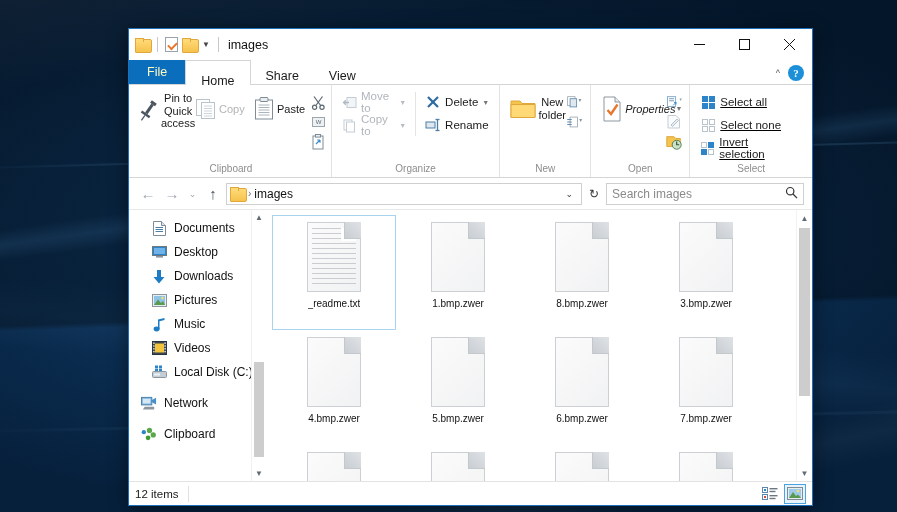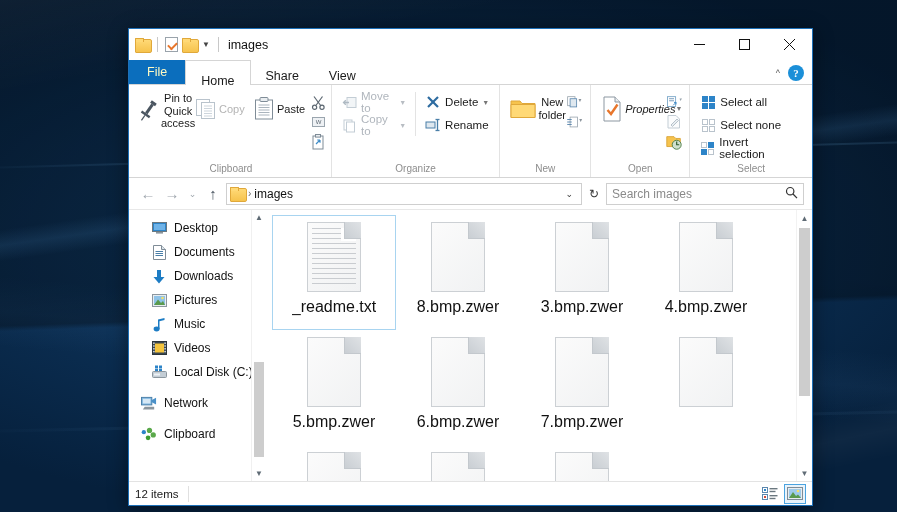--- a/index.html
+++ b/index.html
@@ -216,21 +216,21 @@
     padding: 5px 0 0 6px;
   }
   .cell {
     width: 124px; height: 115px;
     display: flex; flex-direction: column; align-items: center;
     padding-top: 6px;
     border: 1px solid transparent;
   }
   .cell.sel { border: 1px solid #a8d4f0; background: #fff; }
   .fname {
-    font-size: 16px; color: #111; margin-top: 6px;
+    font-size: 10px; color: #111; margin-top: 6px;
     max-width: 118px; text-align: center; white-space: nowrap; overflow: hidden;
   }
   
   .fileicon { width: 54px; height: 70px; position: relative; }
   .fileicon .body {
     position: absolute; inset: 0;
     background: linear-gradient(135deg,#fbfbfb 0%, #f1f2f3 100%);
     border: 1px solid #ccd0d4;
   }
   .fileicon .fold {
@@ -528,21 +528,21 @@
               <circle cx="13" cy="11" r="5" fill="#cfe0ce" stroke="#4a7a44"></circle>
               <path d="M13 7.5 v3.5 h2.8" stroke="#2f5a2b" stroke-width="1.3" fill="none"></path>
             </svg>
           </div>
         </div>
       </div>
       <div class="rgroup-label">Open</div>
     </div>
 
     <div class="rgroup">
-      <div class="rgroup-body" style="padding-left:10px;padding-right:20px;">
+      <div class="rgroup-body" style="padding-left:10px;padding-right:20px;text-decoration:underline;">
         <div class="smallcol">
           <div class="smallbtn">
             <span class="si">
               <svg width="15" height="15" viewBox="0 0 15 15">
                 <rect x="1" y="1" width="6" height="6" fill="#2d84c8"></rect>
                   <rect x="8" y="1" width="6" height="6" fill="#2d84c8"></rect>
                 <rect x="1" y="8" width="6" height="6" fill="#2d84c8"></rect>
                   <rect x="8" y="8" width="6" height="6" fill="#2d84c8"></rect>
               </svg>
             </span>
@@ -597,41 +597,41 @@
         </svg>
       </span>
     </div>
   </div>
 
   <div id="main">
 
     <div id="sidebar">
       <div class="navitem">
         <span class="ni">
-          <svg width="15" height="14" viewBox="0 0 15 14">
-              <rect x="0.5" y="1.5" width="14" height="9" fill="#2d84c8" stroke="#6b7880"></rect>
-              <rect x="2" y="3" width="11" height="6" fill="#6fb3e8"></rect>
-              <rect x="4" y="11" width="7" height="1.6" fill="#8b969e"></rect>
-            </svg>
-        </span>
-        <span>Desktop</span>
-      </div>
-      <div class="navitem">
-        <span class="ni">
           <svg width="13" height="15" viewBox="0 0 13 15">
               <path d="M0.5 0.5 h8 l4 4 v10 h-12 z" fill="#fff" stroke="#7f8c97"></path>
               <path d="M8.5 0.5 v4 h4" fill="#dde4ea" stroke="#7f8c97"></path>
               <g stroke="#4a7fa8" stroke-width="1">
                 <line x1="2.5" y1="6.5" x2="10" y2="6.5"></line>
                 <line x1="2.5" y1="8.5" x2="10" y2="8.5"></line>
                 <line x1="2.5" y1="10.5" x2="10" y2="10.5"></line>
               </g>
             </svg>
         </span>
         <span>Documents</span>
+      </div>
+      <div class="navitem">
+        <span class="ni">
+          <svg width="15" height="14" viewBox="0 0 15 14">
+              <rect x="0.5" y="1.5" width="14" height="9" fill="#2d84c8" stroke="#6b7880"></rect>
+              <rect x="2" y="3" width="11" height="6" fill="#6fb3e8"></rect>
+              <rect x="4" y="11" width="7" height="1.6" fill="#8b969e"></rect>
+            </svg>
+        </span>
+        <span>Desktop</span>
       </div>
       <div class="navitem">
         <span class="ni">
           <svg width="14" height="15" viewBox="0 0 14 15">
               <rect x="5" y="1" width="4" height="7" fill="#1d7cc4"></rect>
               <path d="M1.5 8 h11 L7 14.5 z" fill="#1d7cc4"></path>
             </svg>
         </span>
         <span>Downloads</span>
       </div>
@@ -722,20 +722,28 @@
     <div id="filepane">
       <div id="grid">
           <div class="cell sel">
             <div class="fileicon txt">
               <div class="body"></div>
               <div class="lines"></div>
               <div class="notch"></div>
               <div class="fold"></div>
             </div>
             <div class="fname">_readme.txt</div>
+          </div>
+          <div class="cell">
+            <div class="fileicon">
+              <div class="body"></div>
+              <div class="notch"></div>
+              <div class="fold"></div>
+            </div>
+            <div class="fname">1.bmp.zwer</div>
           </div>
           <div class="cell">
             <div class="fileicon">
               <div class="body"></div>
               <div class="notch"></div>
               <div class="fold"></div>
             </div>
             <div class="fname">8.bmp.zwer</div>
           </div>
           <div class="cell">

